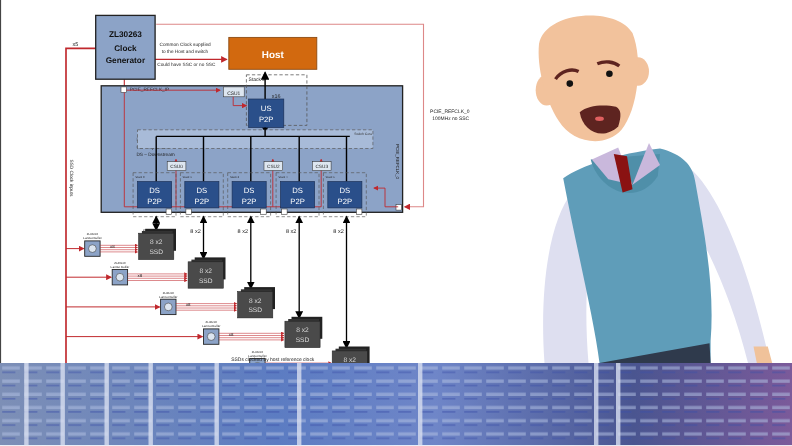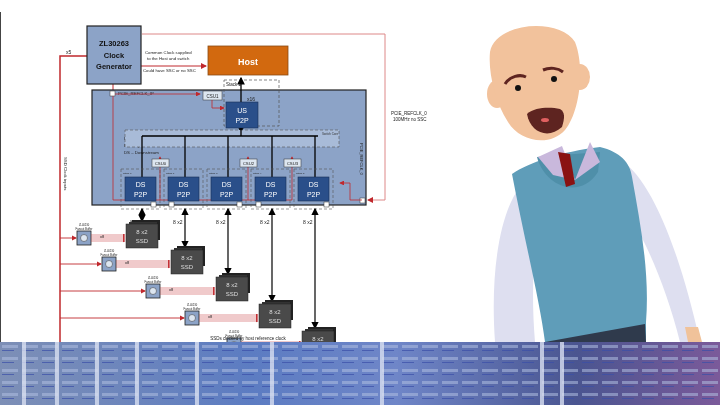--- a/index.html
+++ b/index.html
@@ -1,17 +1,17 @@
 <!DOCTYPE html>
 <html><head>
 <meta charset="utf-8">
 <style>
   html, body { margin:0; padding:0; }
   body { width:720px; height:405px; position:relative; overflow:hidden; background:#ffffff; font-family:"Liberation Sans", sans-serif; }
-  .frame { position:absolute; left:0; top:12px; width:720px; height:296px; }
+  .frame { position:absolute; left:0; top:0; width:720px; height:296px; }
   .left-border { position:absolute; left:0; top:0; width:1px; height:330px; background:#444; }
   svg text { font-family:"Liberation Sans", sans-serif; }
   .servers { position:absolute; left:0; top:330px; width:720px; height:75px; overflow:hidden; }
 </style>
 </head>
 <body>
 
 <div class="frame">
   <div class="left-border"></div>
 

